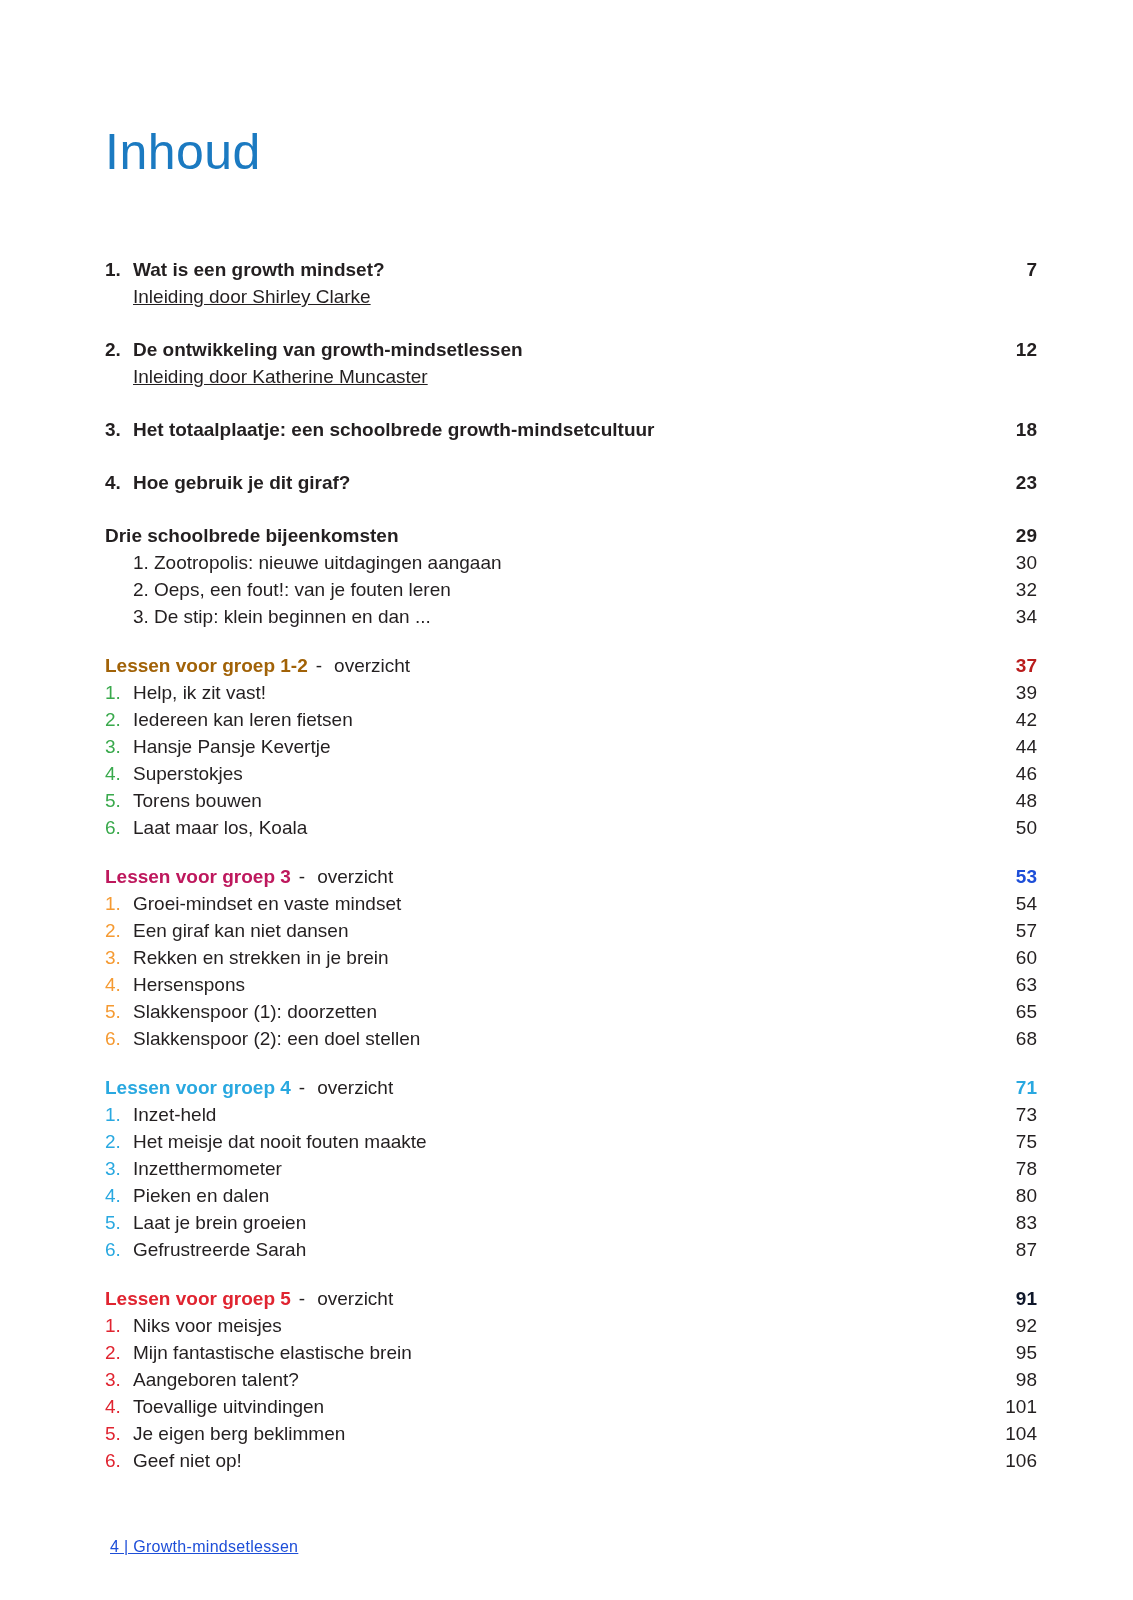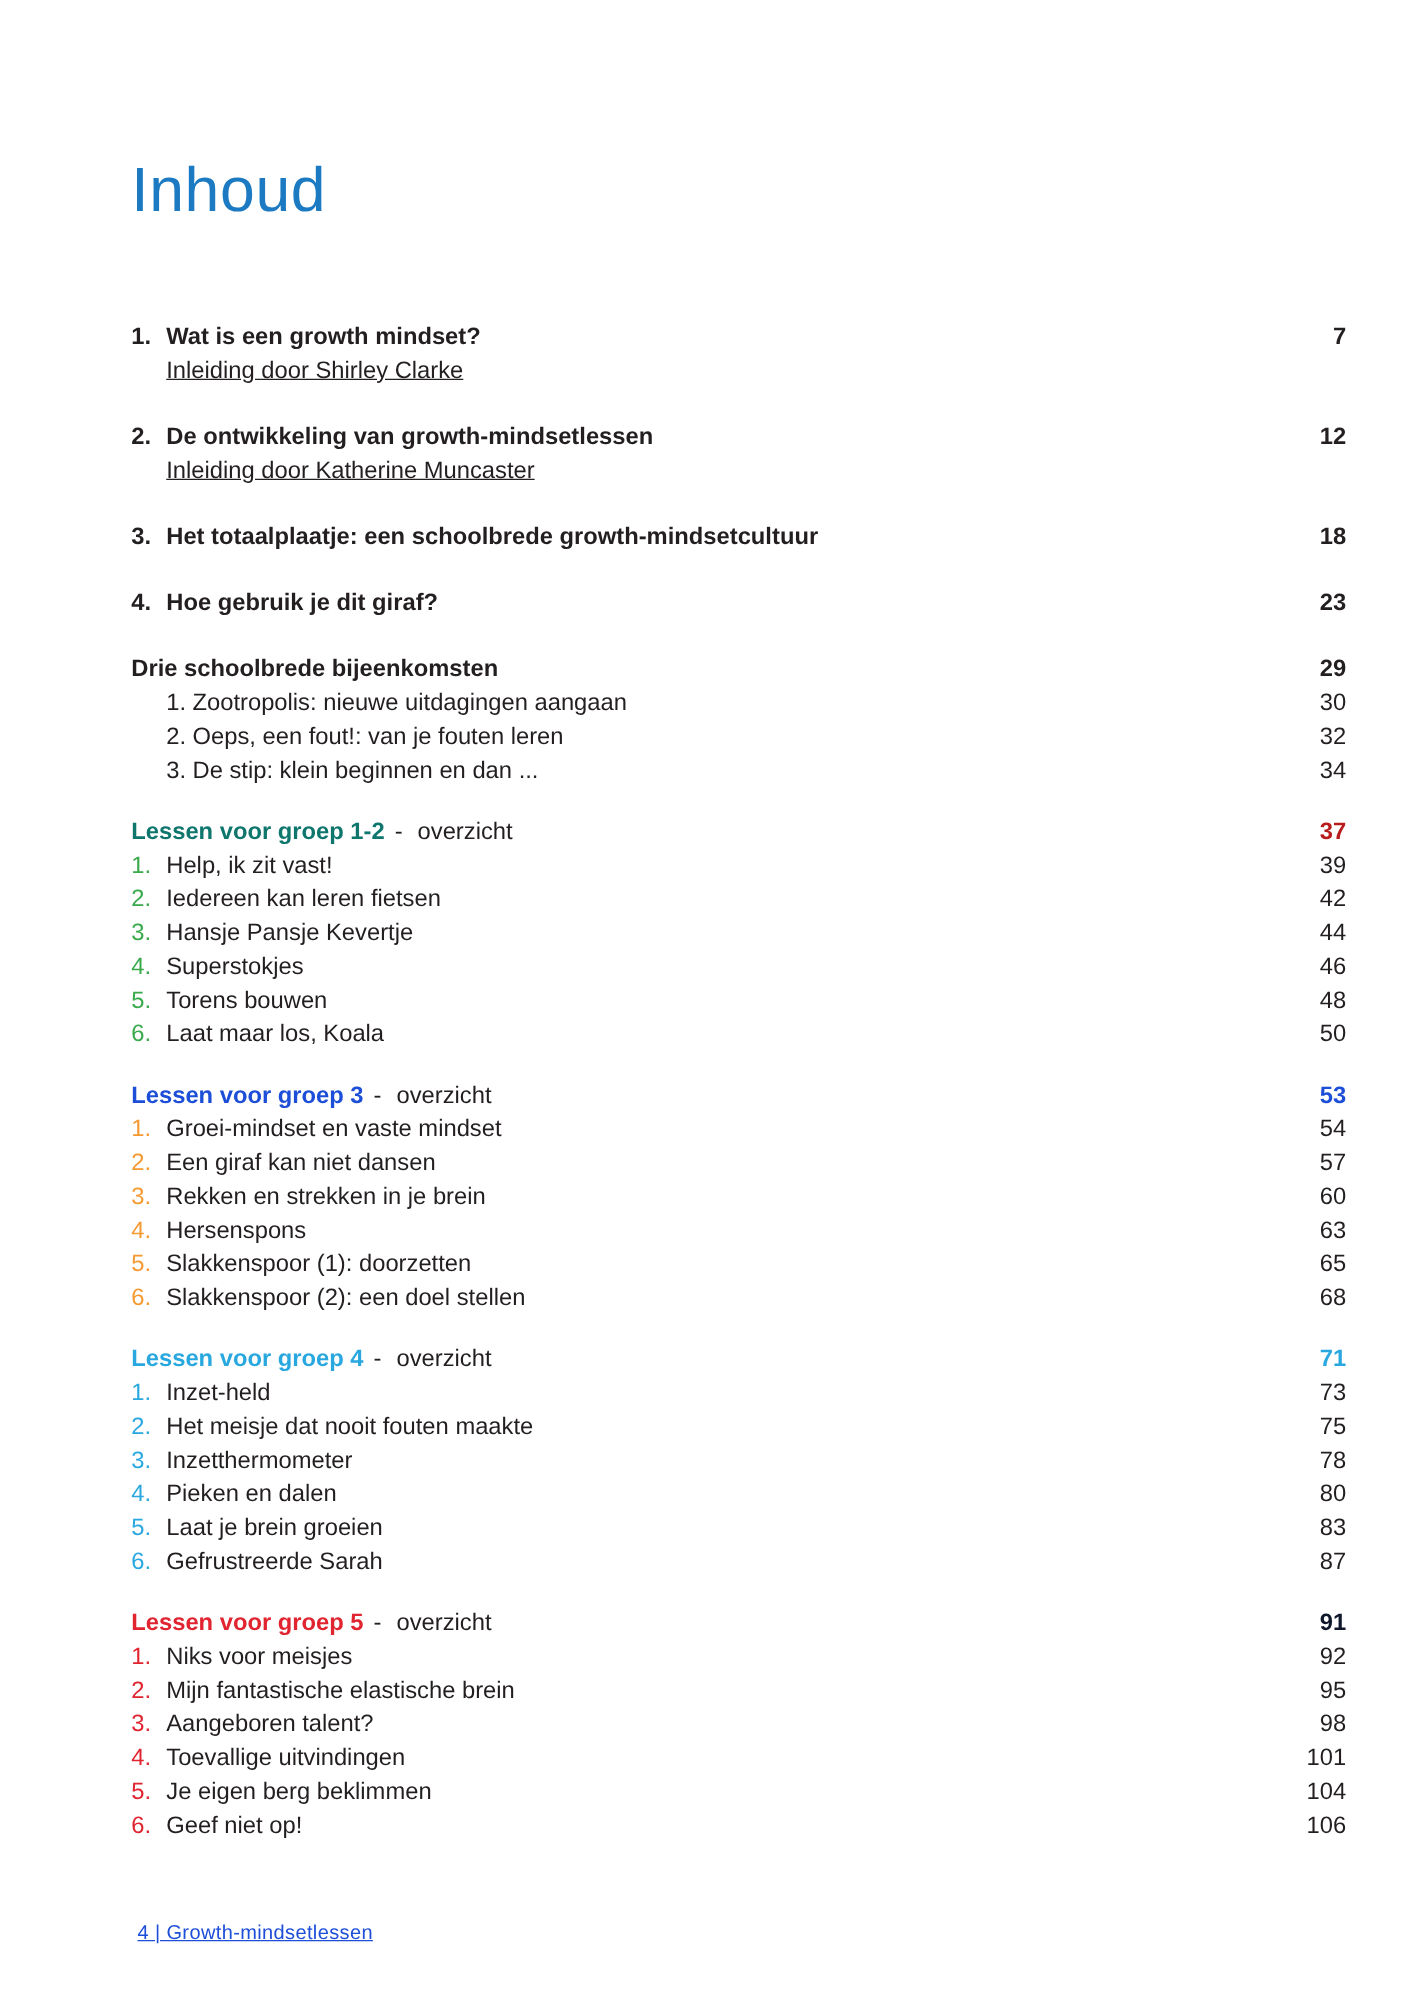--- a/index.html
+++ b/index.html
@@ -6,21 +6,21 @@
   body {
     width: 1133px; height: 1600px;
     position: relative;
     overflow: hidden;
     font-family: "Liberation Sans", sans-serif;
     color: #231f20;
   }
   .page {
     position: absolute; inset: 0;
     background: #ffffff;
-    padding: 124px 56px 0 105px;
+    padding: 124px 96px 0 105px;
     box-sizing: border-box;
   }
   h1.doc-title {
     margin: 0;
     font-size: 50px;
     line-height: 56px;
     font-weight: 400;
     letter-spacing: 0.5px;
     color: #1b7ac1;
   }
@@ -111,21 +111,21 @@
         </div>
         <div class="row meeting-row">
           <span class="num">3.</span>
           <span class="txt">De stip: klein beginnen en dan ...</span>
           <span class="pg">34</span>
         </div>
       </div>
     <div id="groups">
         <div class="group-section">
           <div class="row">
-            <span class="txt"><span class="bold" style="color: #0f766e;">Lessen voor groep 1-2</span><span class="dash">-</span><span class="suffix">overzicht</span></span>
+            <span class="txt"><span class="bold" style="color: #a16207;">Lessen voor groep 1-2</span><span class="dash">-</span><span class="suffix">overzicht</span></span>
             <span class="pg bold" style="color: #b91c1c;">37</span>
           </div>
           <div class="row">
             <span class="num" style="color: rgb(57, 169, 76);">1.</span>
             <span class="txt">Help, ik zit vast!</span>
             <span class="pg">39</span>
           </div>
           <div class="row">
             <span class="num" style="color: rgb(57, 169, 76);">2.</span>
             <span class="txt">Iedereen kan leren fietsen</span>
@@ -147,21 +147,21 @@
             <span class="pg">48</span>
           </div>
           <div class="row">
             <span class="num" style="color: rgb(57, 169, 76);">6.</span>
             <span class="txt">Laat maar los, Koala</span>
             <span class="pg">50</span>
           </div>
         </div>
         <div class="group-section">
           <div class="row">
-            <span class="txt"><span class="bold" style="color: #1d4ed8;">Lessen voor groep 3</span><span class="dash">-</span><span class="suffix">overzicht</span></span>
+            <span class="txt"><span class="bold" style="color: #be185d;">Lessen voor groep 3</span><span class="dash">-</span><span class="suffix">overzicht</span></span>
             <span class="pg bold" style="color: #1d4ed8;">53</span>
           </div>
           <div class="row">
             <span class="num" style="color: rgb(245, 154, 50);">1.</span>
             <span class="txt">Groei-mindset en vaste mindset</span>
             <span class="pg">54</span>
           </div>
           <div class="row">
             <span class="num" style="color: rgb(245, 154, 50);">2.</span>
             <span class="txt">Een giraf kan niet dansen</span>

